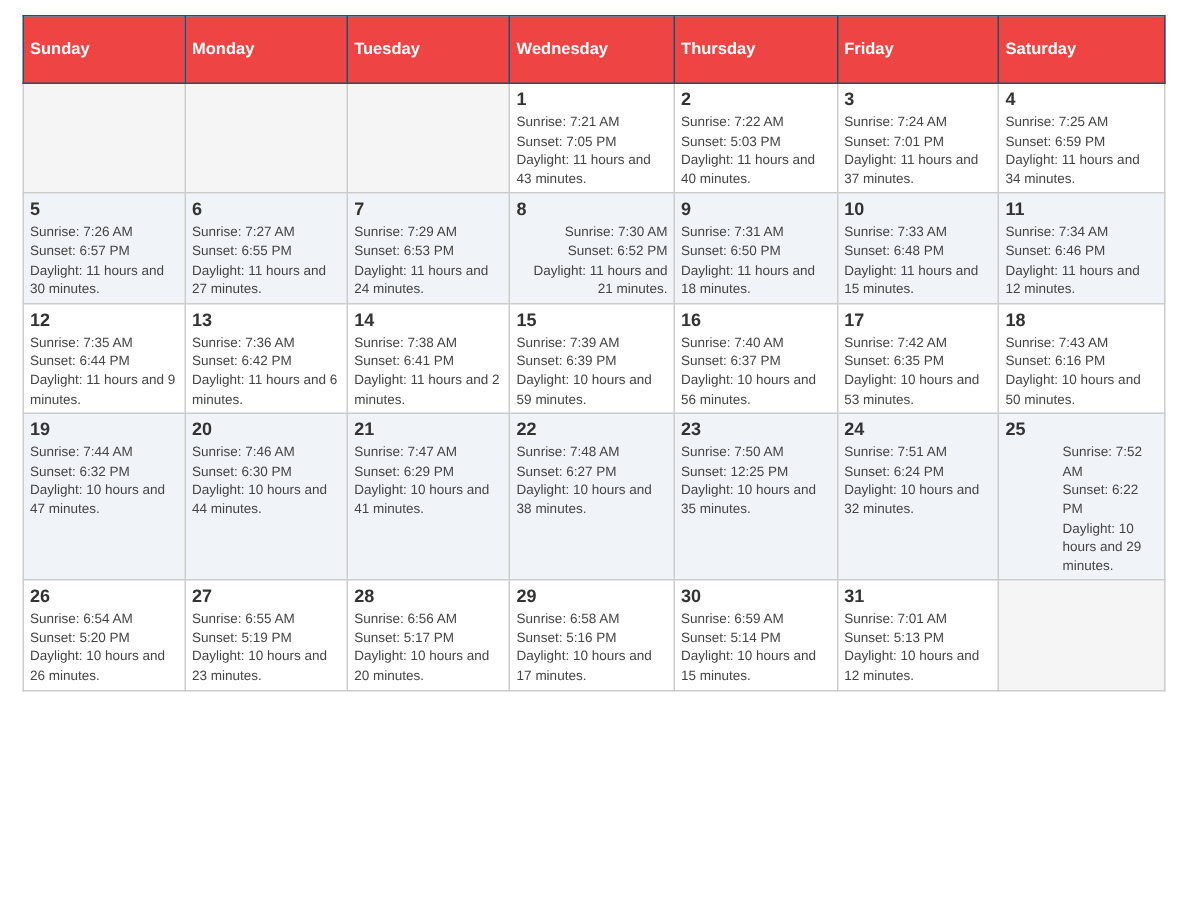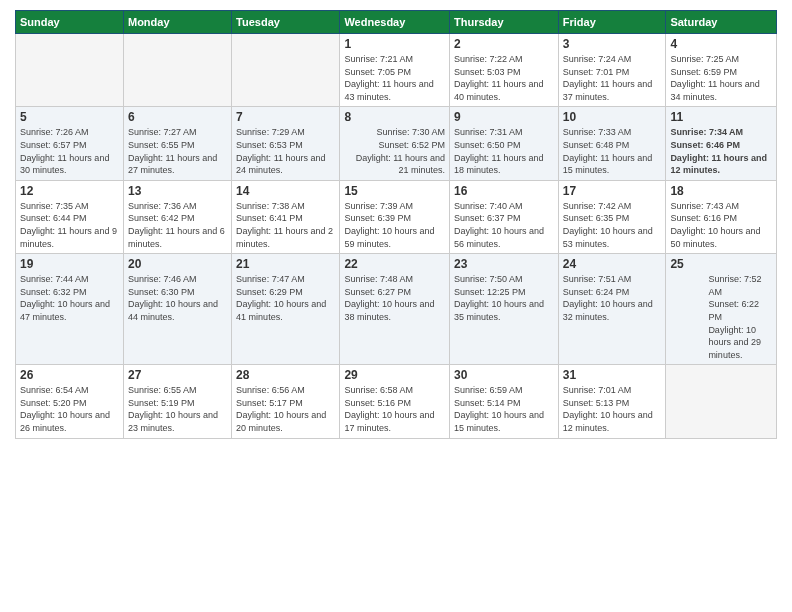--- a/index.html
+++ b/index.html
@@ -49,23 +49,23 @@
     .subtitle {
       font-size: 14px;
       color: #555;
     }
     .calendar {
       width: 100%;
       border-collapse: collapse;
       font-size: 9.5px;
     }
     .calendar th {
-      background-color: #15803d;
+      background-color: #ef4444;
       color: #fff;
-      padding: 5px 4px;
+      padding: 16px 4px;
       text-align: left;
       font-size: 11px;
       font-weight: bold;
       border: 1px solid #1a5276;
     }
     .calendar td {
       border: 1px solid #ccc;
       vertical-align: top;
       padding: 3px 4px;
       width: 113px;
@@ -173,21 +173,21 @@
 Daylight: 11 hours and 18 minutes.</div>
           </td>
           <td>
             <span class="day-number">10</span>
             <div class="day-info" style="white-space: pre-line;">Sunrise: 7:33 AM
 Sunset: 6:48 PM
 Daylight: 11 hours and 15 minutes.</div>
           </td>
           <td>
             <span class="day-number">11</span>
-            <div class="day-info" style="white-space: pre-line; font-weight: bold;">Sunrise: 7:34 AM
+            <div class="day-info" style="white-space: pre-line;">Sunrise: 7:34 AM
 Sunset: 6:46 PM
 Daylight: 11 hours and 12 minutes.</div>
           </td>
         </tr>
         <tr>
           <td>
             <span class="day-number">12</span>
             <div class="day-info" style="white-space: pre-line;">Sunrise: 7:35 AM
 Sunset: 6:44 PM
 Daylight: 11 hours and 9 minutes.</div>

